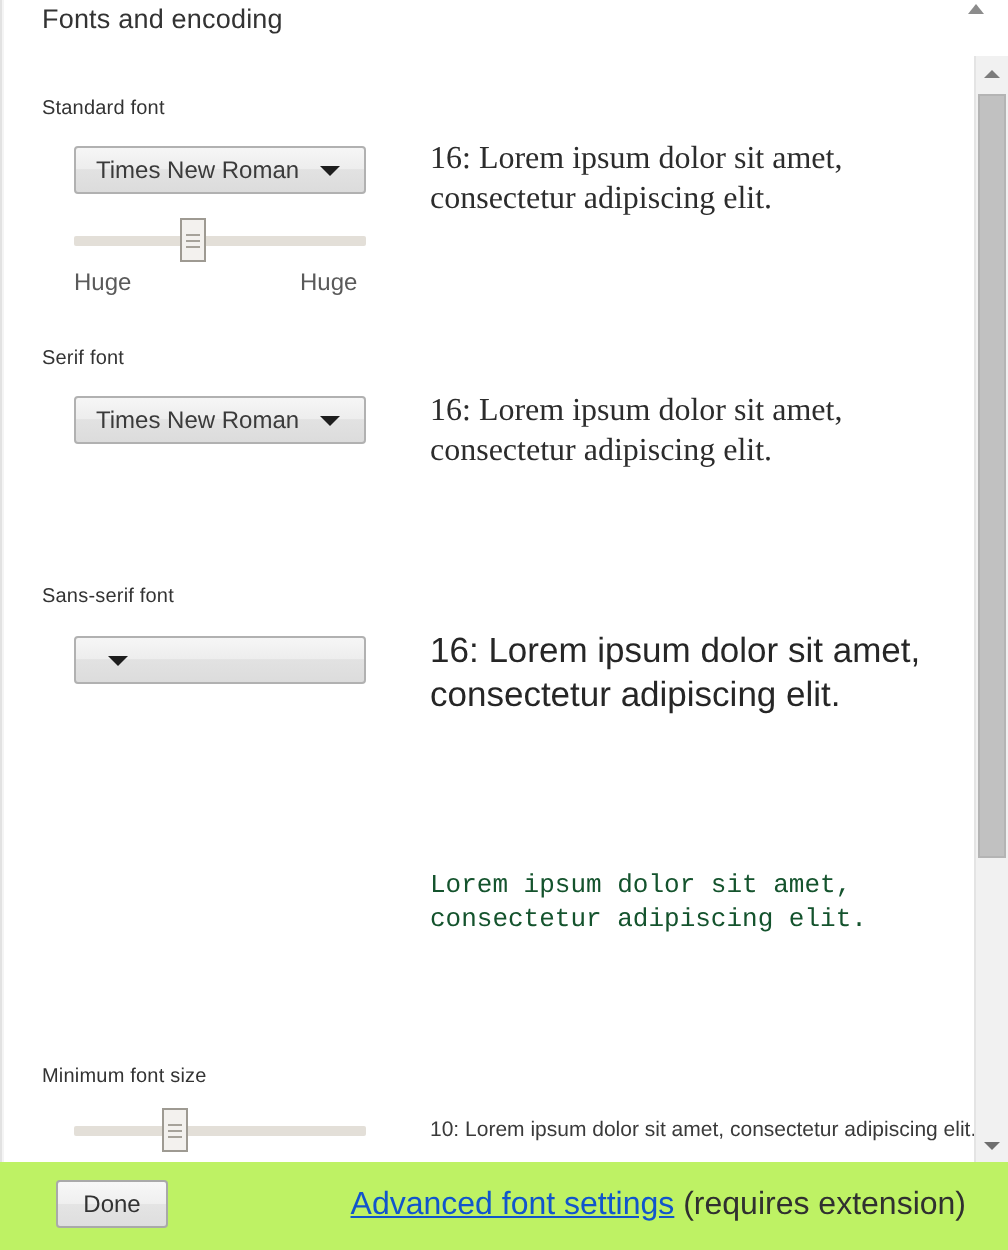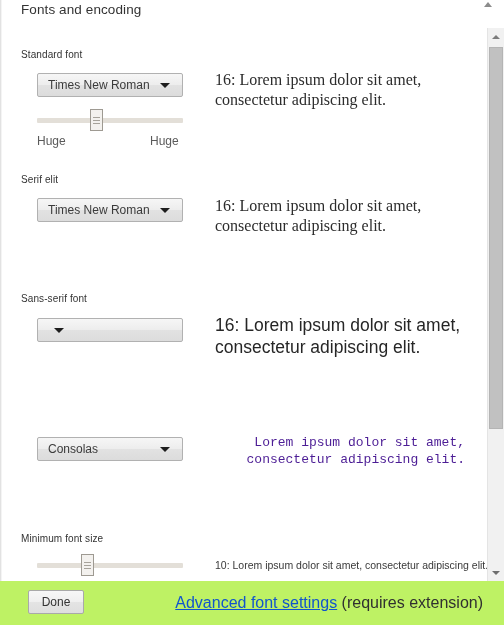--- a/index.html
+++ b/index.html
@@ -212,22 +212,21 @@
     font-size: 17.5px;
     line-height: 22px;
     width: 250px;
     color: #262626;
   }
   .preview.mono {
     font-family: "Liberation Mono", "DejaVu Sans Mono", monospace;
     font-size: 13px;
     line-height: 17px;
     width: 250px;
-    color: #4c1d95;
-    text-align: right;
+    color: #14532d;
   }
   .preview.small {
     font-family: "Liberation Sans", sans-serif;
     font-size: 10.5px;
     line-height: 14px;
     width: 270px;
     color: #3a3a3a;
     white-space: nowrap;
   }
 
@@ -303,42 +302,38 @@
         <i></i>
           <i></i>
           <i></i>
       </div>
     </div>
     <div class="slider-caption" style="left:37px; top:134px;">Huge</div>
     <div class="slider-caption" style="left:150px; top:134px;">Huge</div>
 
     <div class="preview serif" style="top:70px;">16: Lorem ipsum dolor sit amet, consectetur adipiscing elit.</div>
 
-    <div class="section-label" style="top:174px;">Serif elit</div>
+    <div class="section-label" style="top:174px;">Serif font</div>
 
     <div class="dropdown" style="top:198px;">
       <span class="dd-label">Times New Roman</span>
       <span class="dd-caret"></span>
     </div>
 
     <div class="preview serif" style="top:196px;">16: Lorem ipsum dolor sit amet, consectetur adipiscing elit.</div>
 
     <div class="section-label" style="top:293px;text-align:center;">Sans-serif font</div>
 
     <div class="dropdown" style="top:318px;">
       <span class="dd-caret"></span>
     </div>
 
     <div class="preview sans" style="top:314px;">16: Lorem ipsum dolor sit amet, consectetur adipiscing elit.</div>
 
 
-    <div class="dropdown" style="top:437px;">
-      <span class="dd-label">Consolas</span>
-      <span class="dd-caret"></span>
-    </div>
 
     <div class="preview mono" style="top:434px;">Lorem ipsum dolor sit amet, consectetur adipiscing elit.</div>
 
     <div class="section-label" style="top:533px;">Minimum font size</div>
 
     <div class="slider" style="left:37px; top:556px; width:146px;">
       <div class="track"></div>
       <div class="thumb" id="min-thumb" style="left: 44px;">
         <i></i>
           <i></i>

